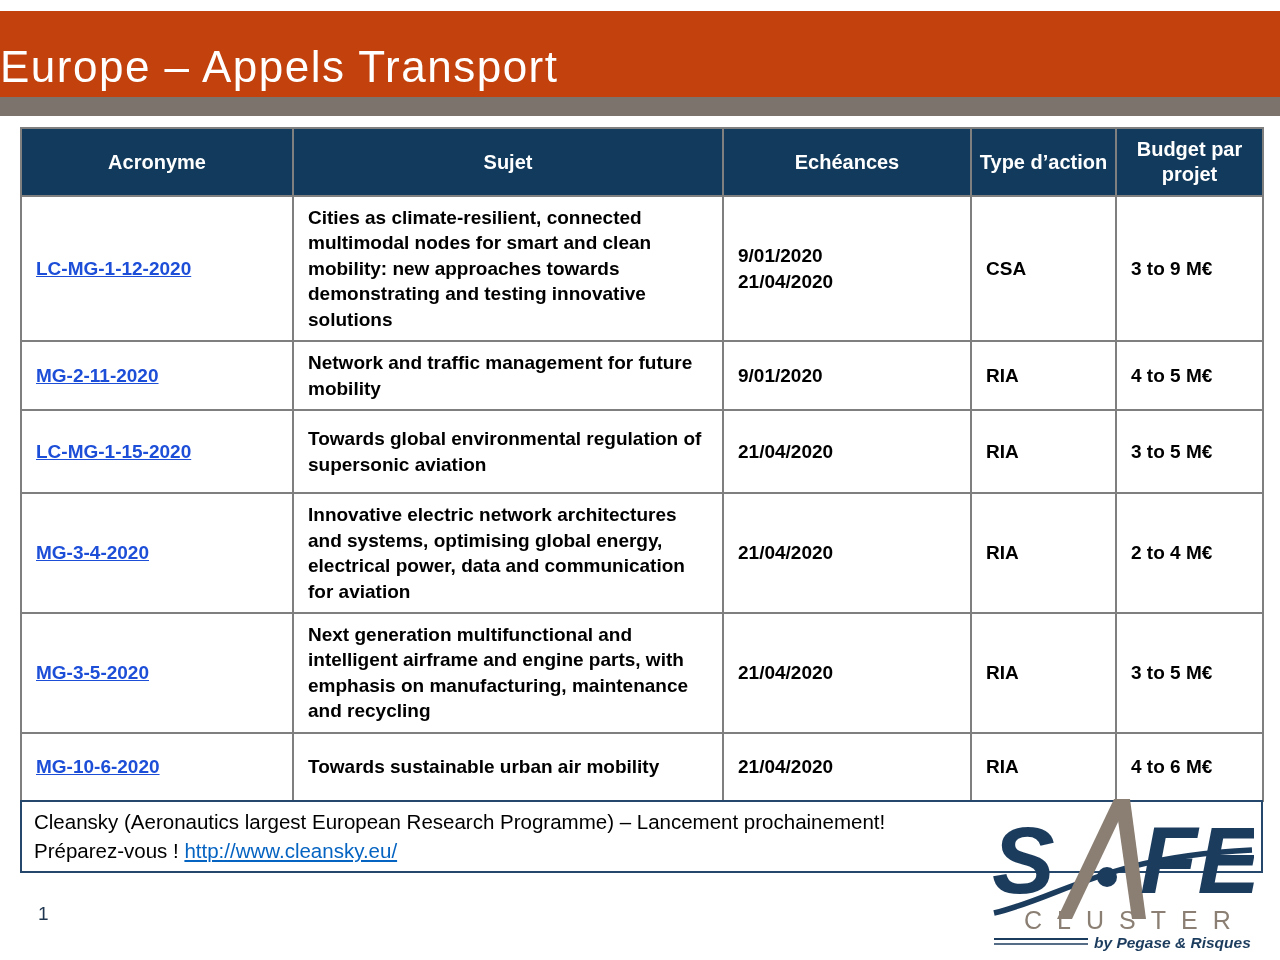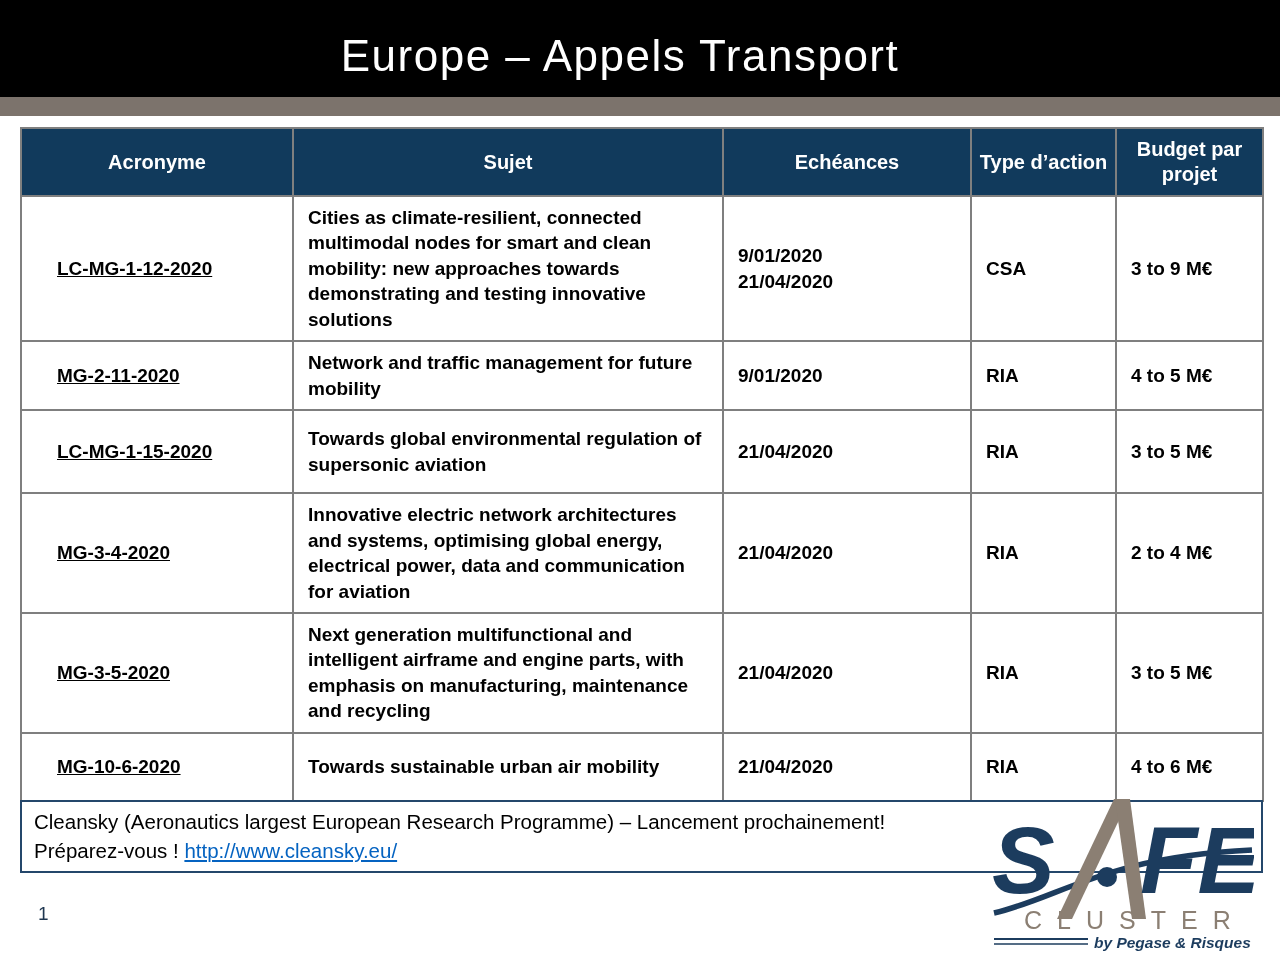--- a/index.html
+++ b/index.html
@@ -2,43 +2,43 @@
 <html><head>
 <meta charset="utf-8">
 <style>
   html,body{margin:0;padding:0;background:#e9e9e9;}
   .slide{
     position:relative;width:1280px;height:960px;background:#ffffff;
     font-family:"Liberation Sans",sans-serif;overflow:hidden;margin:0 auto;
   }
   
   .titlebar{
-    position:absolute;top:0;left:0;width:1280px;height:97px;background:#000000;
-    display:flex;align-items:center;justify-content:center;
+    position:absolute;top:11px;left:0;width:1280px;height:97px;background:#c2410c;
+    display:flex;align-items:center;justify-content:flex-start;
   }
   .title-text{
     color:#ffffff;font-size:44px;letter-spacing:1.5px;font-weight:400;
     padding-right:40px;padding-top:14px;white-space:nowrap;
   }
   .graybar{
     position:absolute;top:97px;left:0;width:1280px;height:19px;background:#7c736c;
   }
   
   .table-wrap{position:absolute;left:20px;top:127px;width:1242px;}
   table.calls{border-collapse:collapse;width:100%;table-layout:fixed;}
   table.calls th,table.calls td{border:2px solid #7f7f7f;box-sizing:border-box;font-weight:bold;}
   table.calls th{
     background:#113a5c;color:#ffffff;font-weight:bold;font-size:20px;
     text-align:center;vertical-align:middle;height:68px;padding:2px 6px;line-height:1.25;
   }
   table.calls td{
     font-size:19px;color:#000000;vertical-align:middle;
     padding:8px 12px 8px 14px;line-height:1.34;background:#ffffff;
   }
-  td.acr-cell a{color:#000000;text-decoration:underline;cursor:pointer;margin-left:21px;}
+  td.acr-cell a{color:#1d4ed8;text-decoration:underline;cursor:pointer;}
   td.top-align{vertical-align:top;padding-top:10px;}
   
   .footer-box{
     position:absolute;left:20px;top:800px;width:1243px;height:73px;
     border:2px solid #24476b;box-sizing:border-box;background:transparent;
     padding:5px 12px;font-size:20.5px;line-height:1.42;color:#000000;
   }
   .footer-box a{color:#0563c1;text-decoration:underline;cursor:pointer;margin-top:30px;}
   .page-num{
     position:absolute;left:38px;top:903px;font-size:19px;color:#1f3650;

